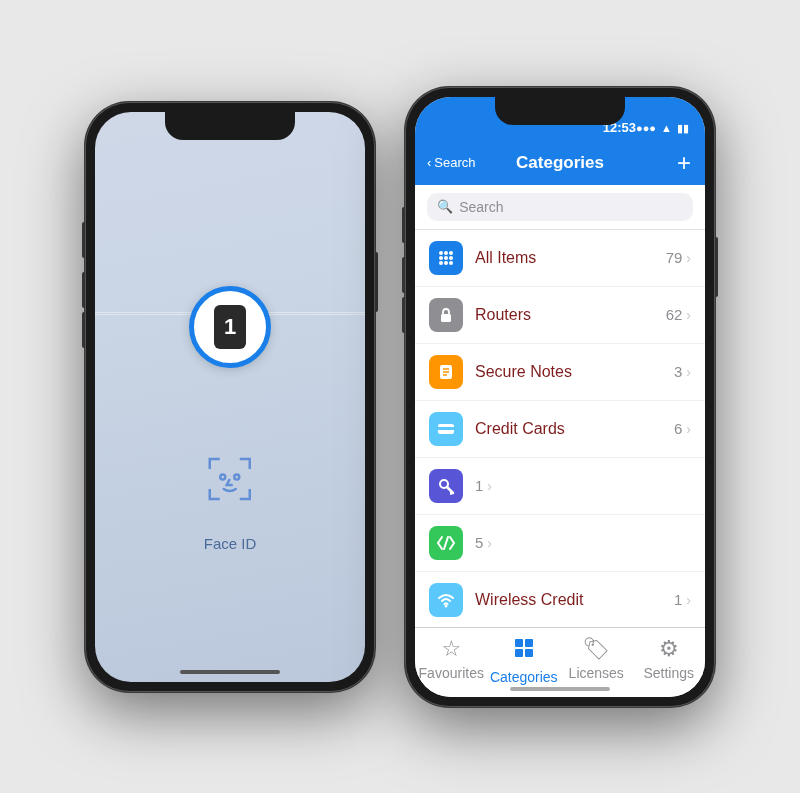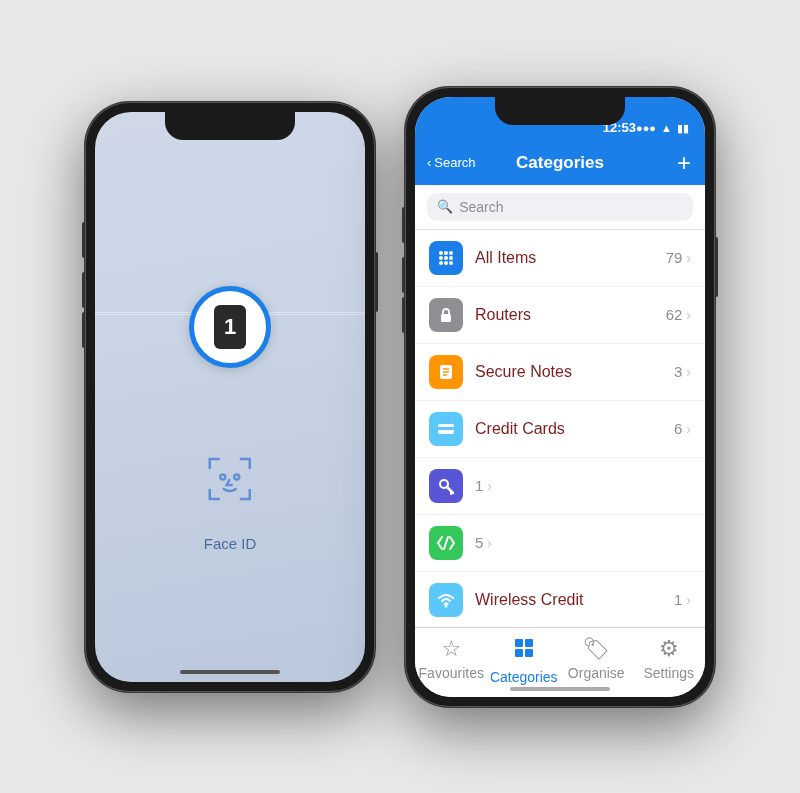--- a/index.html
+++ b/index.html
@@ -503,21 +503,21 @@
               <rect x="3" y="3" width="8" height="8" rx="1"></rect>
               <rect x="13" y="3" width="8" height="8" rx="1"></rect>
               <rect x="3" y="13" width="8" height="8" rx="1"></rect>
               <rect x="13" y="13" width="8" height="8" rx="1"></rect>
             </svg>
         </span>
         <span class="tab-label active">Categories</span>
       </div>
       <div class="tab-item">
         <span class="tab-icon">🏷</span>
-        <span class="tab-label">Organise</span>
+        <span class="tab-label">Licenses</span>
       </div>
       <div class="tab-item">
         <span class="tab-icon">⚙</span>
         <span class="tab-label">Settings</span>
       </div>
     </div>
 
     <div class="home-indicator-right"></div>
   </div>
 </div>

